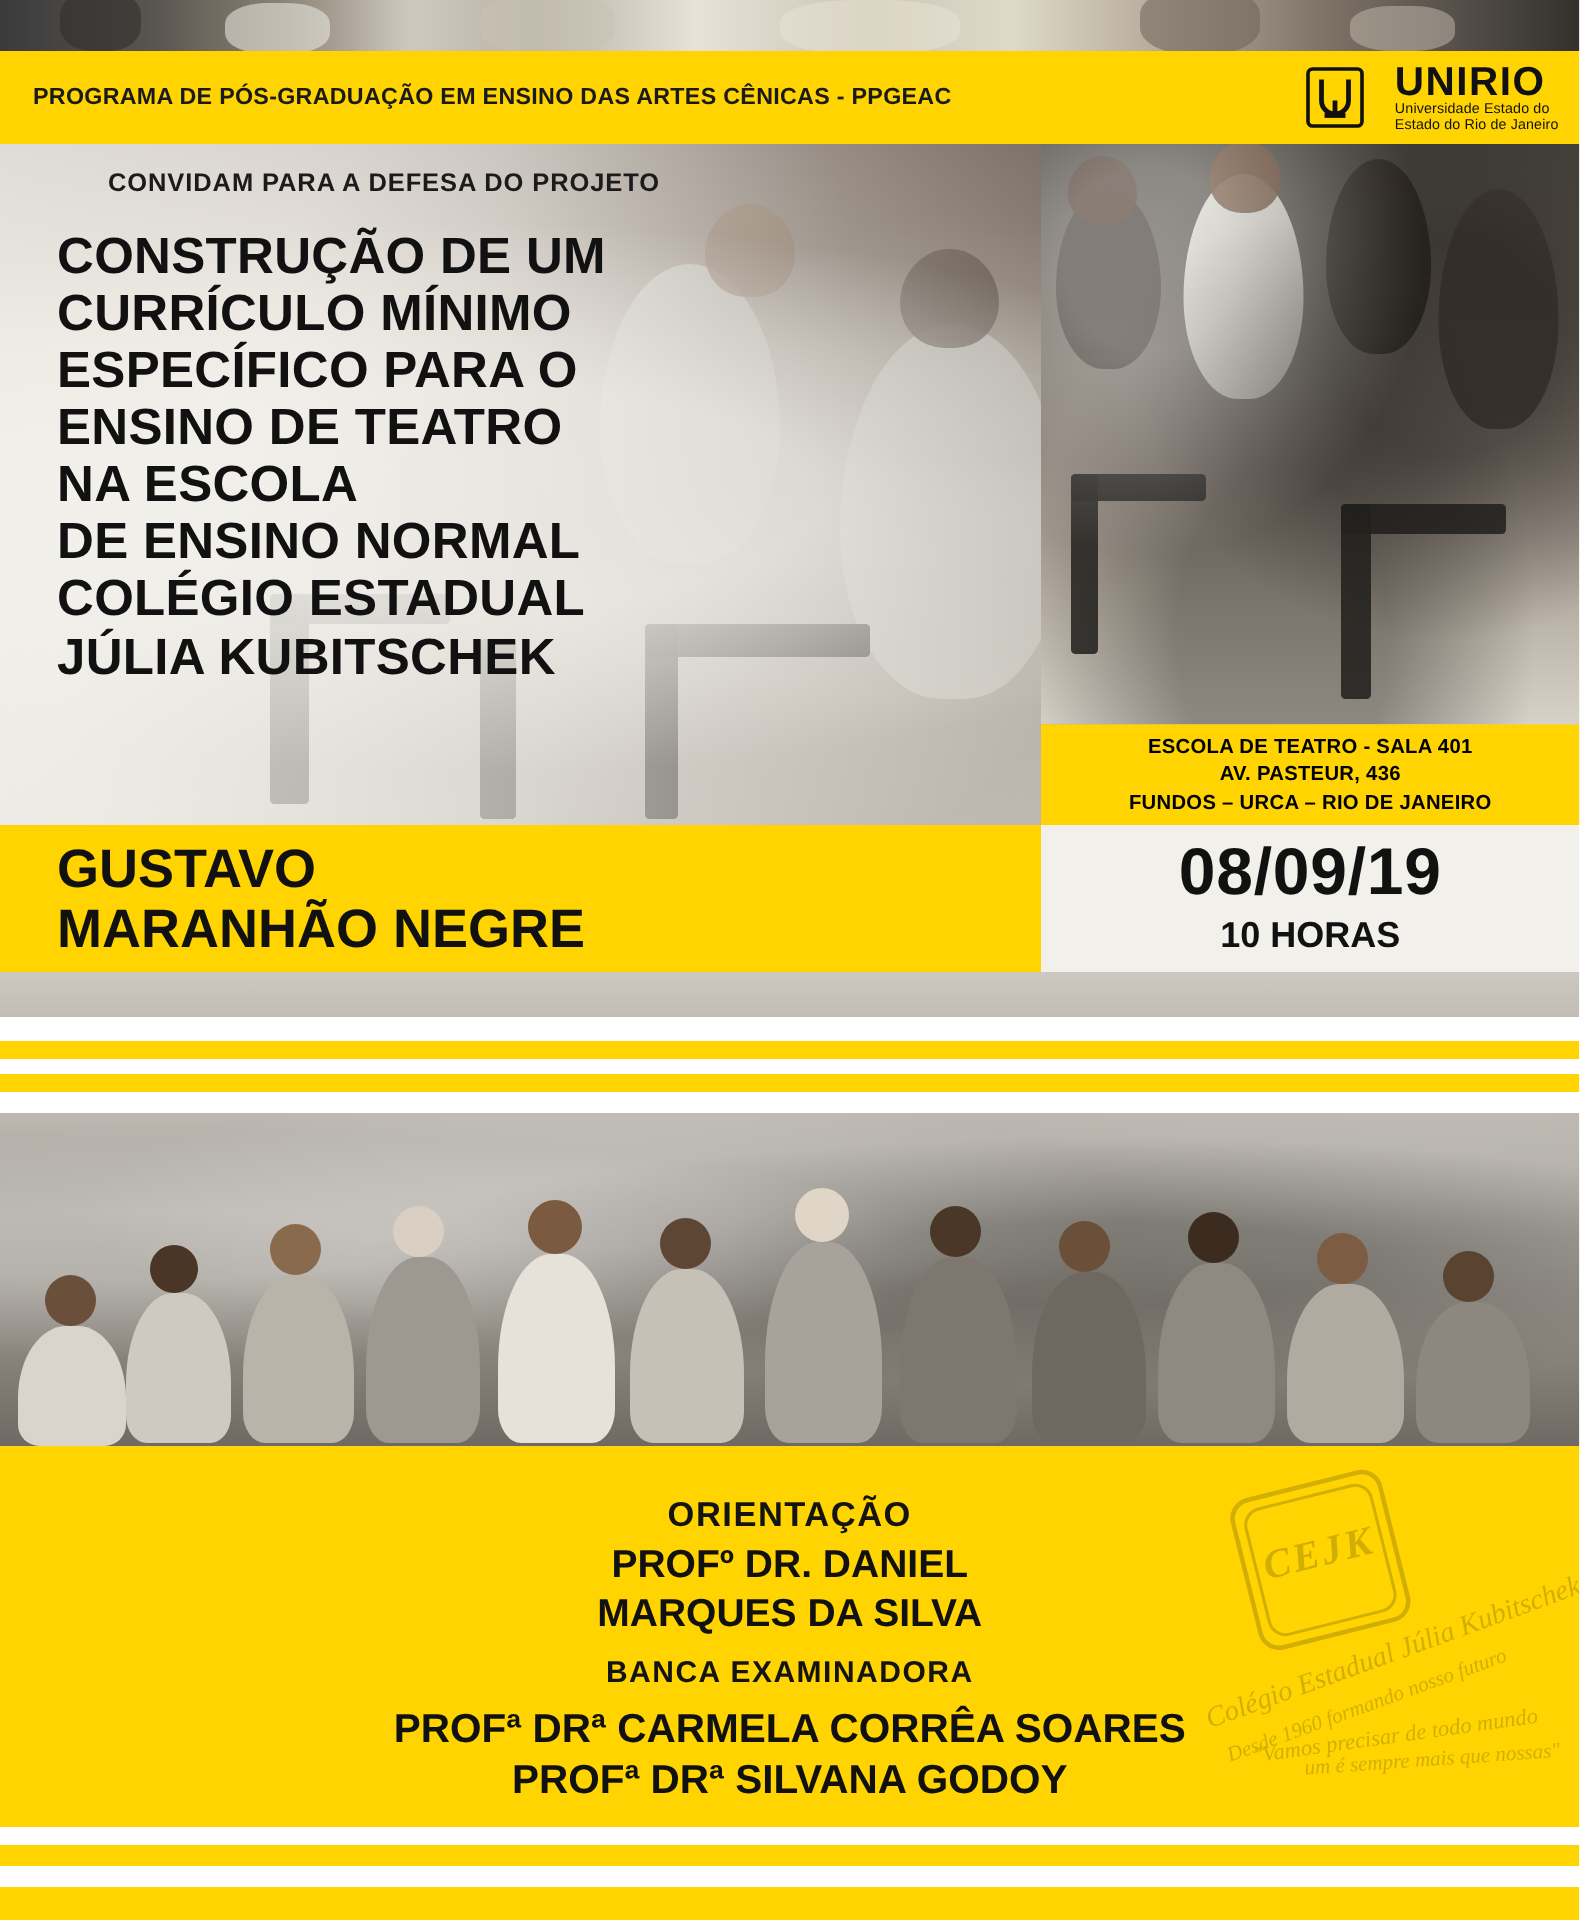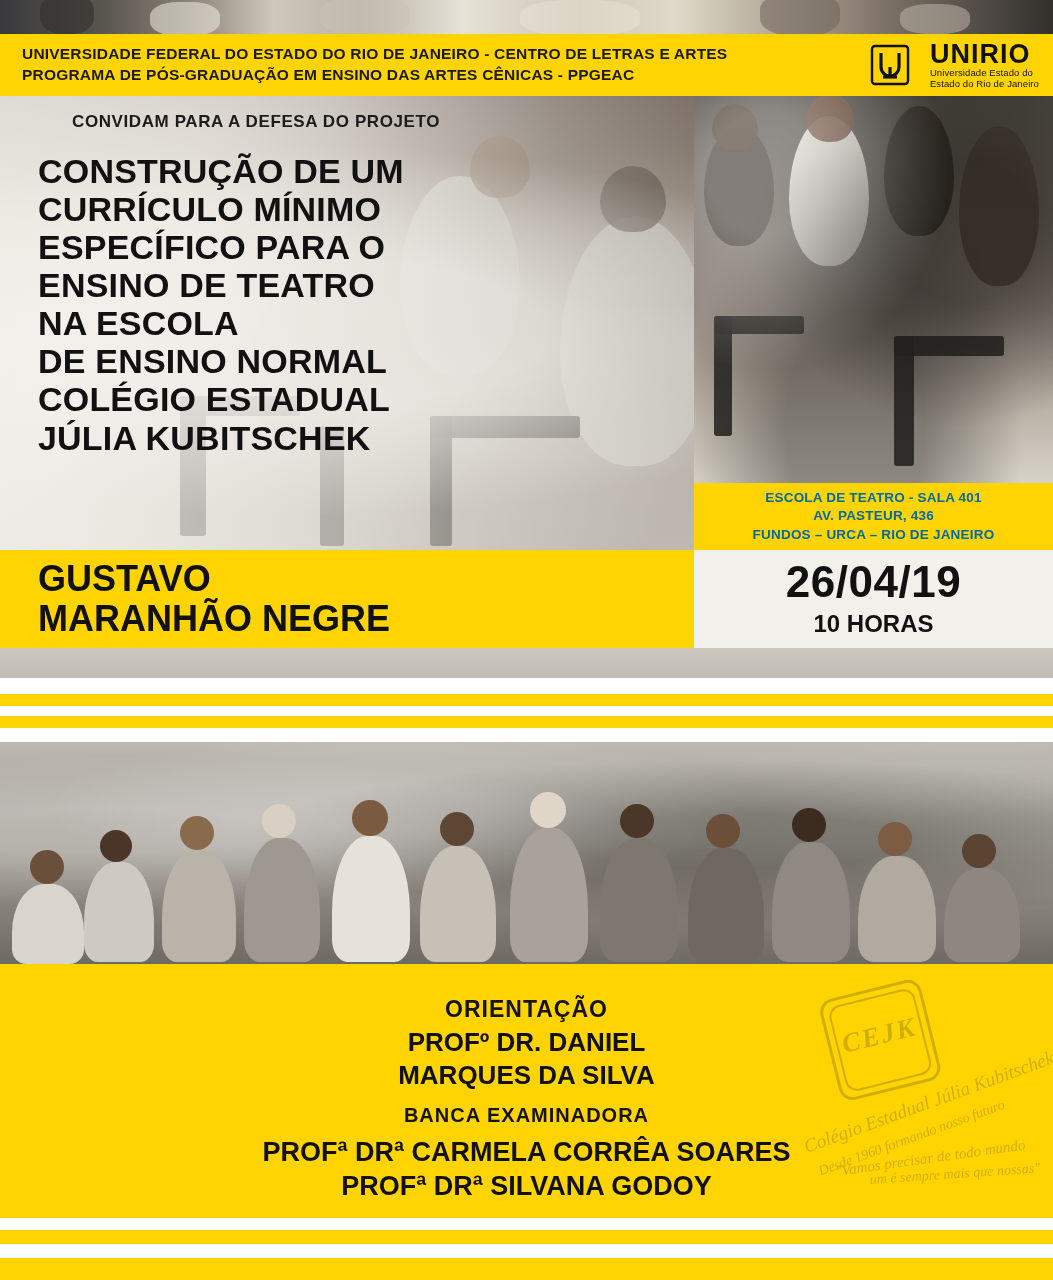--- a/index.html
+++ b/index.html
@@ -146,21 +146,21 @@
     position: absolute;
     right: 0; top: 387px;
     width: 359px; height: 67px;
     background: #FFD400;
     display: flex;
     flex-direction: column;
     align-items: center;
     justify-content: center;
     line-height: 1.35;
   }
-  .addr div { font-size: 13.5px; font-weight: 600; color: #0369a1; letter-spacing: .2px; }
+  .addr div { font-size: 13.5px; font-weight: 600; color: #000000; letter-spacing: .2px; }
 
   
   .namerow {
     position: absolute;
     top: 550px; left: 0;
     width: 1053px; height: 98px; padding-left: 26px;
   }
   .namebox {
     position: absolute; left: 0; top: 0;
     width: 694px; height: 98px;
@@ -346,21 +346,20 @@
     <div class="tsblob" style="left:40px;top:-6px;width:54px;height:40px;background:#2f2c29;"></div>
     <div class="tsblob" style="left:150px;top:2px;width:70px;height:34px;background:#efece3;"></div>
     <div class="tsblob" style="left:320px;top:-4px;width:90px;height:40px;background:#c9c2b3;"></div>
     <div class="tsblob" style="left:520px;top:0px;width:120px;height:36px;background:#e7e2d4;"></div>
     <div class="tsblob" style="left:760px;top:-8px;width:80px;height:44px;background:#6b6257;"></div>
     <div class="tsblob" style="left:900px;top:4px;width:70px;height:30px;background:#bdb5a7;"></div>
   </div>
 
   <div class="header">
     <div class="header-lines">
-      <div>UNIVERSIDADE FEDERAL DO ESTADO DO RIO DE JANEIRO - CENTRO DE LETRAS E ARTES</div>
       <div>PROGRAMA DE PÓS-GRADUAÇÃO EM ENSINO DAS ARTES CÊNICAS - PPGEAC</div>
     </div>
     <div class="logo-wrap">
       <div class="logo-mark">
         <svg width="40" height="42" viewBox="0 0 40 42" aria-hidden="true">
           <rect x="2" y="2" width="36" height="38" rx="3" fill="none" stroke="#111" stroke-width="2.4"></rect>
           <path d="M11 9 v14 a9 9 0 0 0 18 0 V9" fill="none" stroke="#111" stroke-width="3.2"></path>
           <path d="M20 23 v10" stroke="#111" stroke-width="3.2"></path>
           <path d="M13 33 h14" stroke="#111" stroke-width="3.2"></path>
         </svg>
@@ -418,21 +417,21 @@
       <div>FUNDOS – URCA – RIO DE JANEIRO</div>
     </div>
   </div>
 
   <div class="namerow">
     <div class="namebox">
       <div class="nm">GUSTAVO
 MARANHÃO NEGRE</div>
     </div>
     <div class="datebox">
-      <div class="dt">26/04/19</div>
+      <div class="dt">08/09/19</div>
       <div class="hr">10 HORAS</div>
     </div>
   </div>
 
   <div class="greyband"></div>
 
   <div class="rule rule-a"></div>
   <div class="rule rule-b"></div>
 
   <div class="group">

